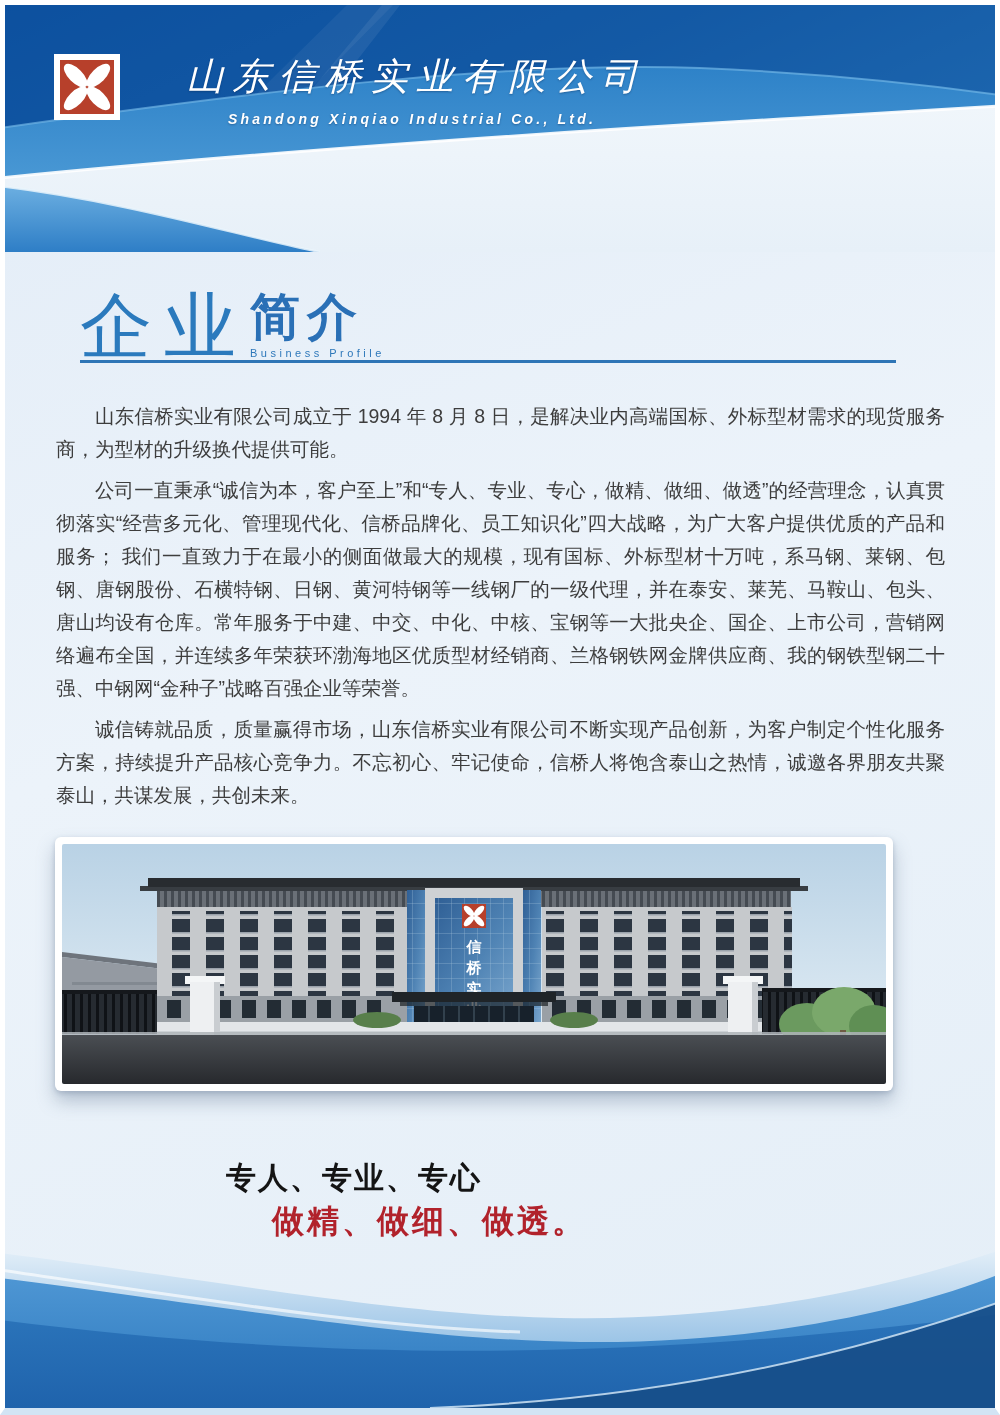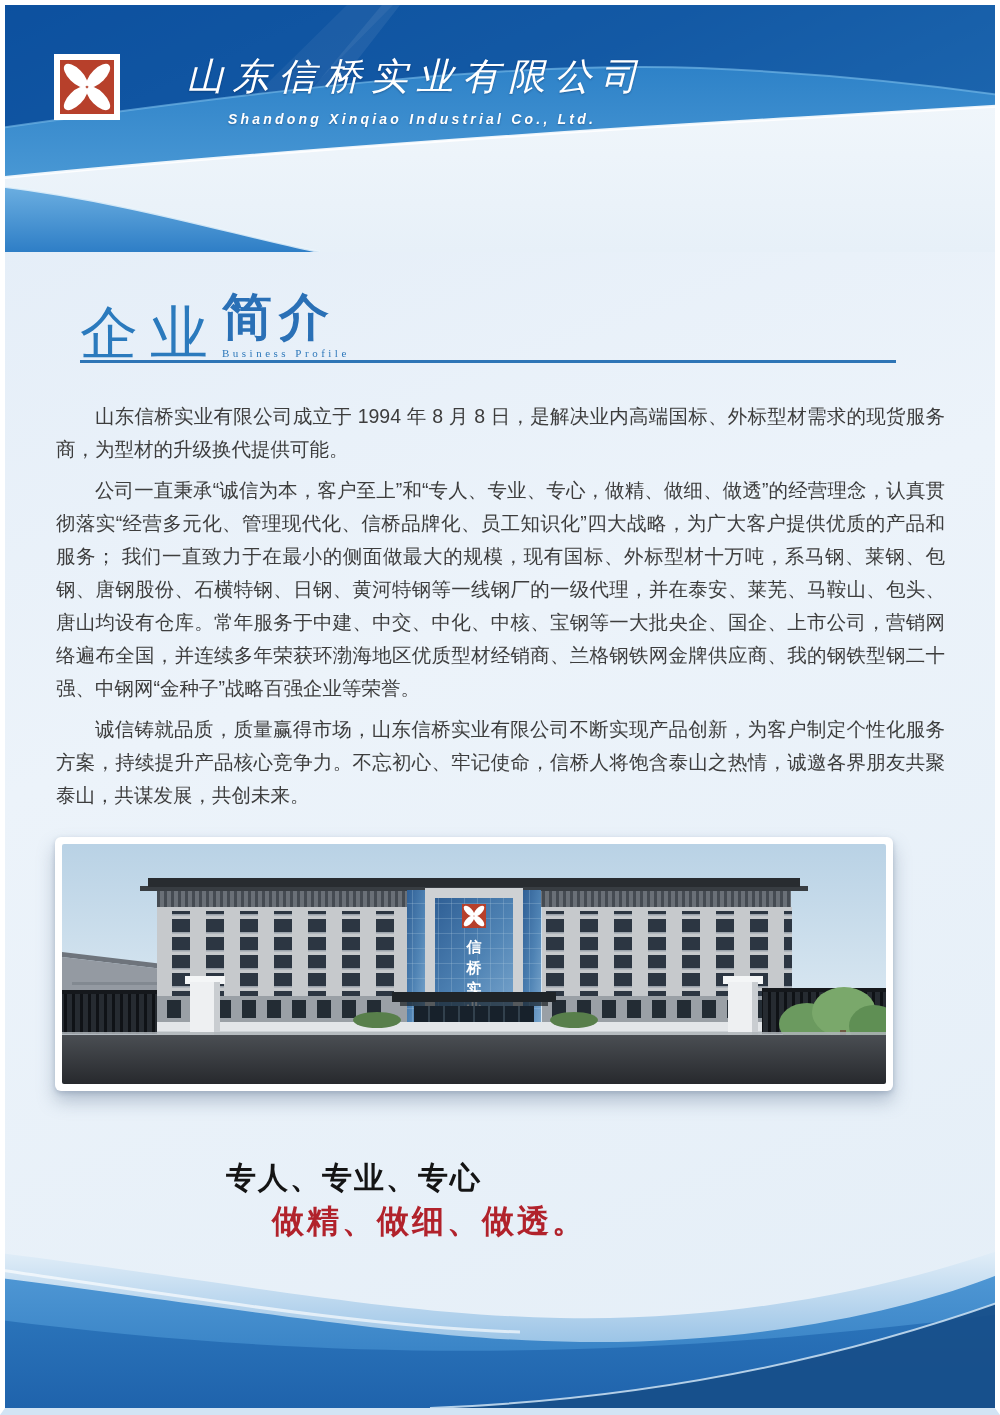--- a/index.html
+++ b/index.html
@@ -28,26 +28,26 @@
     font-size:37px;letter-spacing:9px;white-space:nowrap;text-indent:9px;
     text-shadow:0 1px 2px rgba(0,30,70,.35);
   }
   .company-name-en{
     margin-top:9px;font-size:14px;font-weight:bold;letter-spacing:3.2px;
     white-space:nowrap;text-shadow:0 1px 2px rgba(0,30,70,.35);
   }
   
   .title-block{position:absolute;left:80px;top:248px;display:flex;align-items:flex-end;z-index:6;}
   .title-cn-big{
-    font-size:58px;line-height:1.0;font-weight:200;color:#2b7abd;
+    font-size:72px;line-height:1.0;font-weight:200;color:#2b7abd;
     letter-spacing:12px;font-family:"Liberation Sans","DejaVu Sans",sans-serif;
   }
   .title-col{margin-left:2px;padding-bottom:3px;}
   .title-cn-sub{font-size:50px;line-height:1.0;font-weight:700;color:#2a70b6;letter-spacing:7px;margin-top:44px;}
-  .title-en{margin-top:5px;font-size:11px;letter-spacing:3.5px;color:#2e78ba;font-family:Liberation Serif, serif;}
+  .title-en{margin-top:5px;font-size:11px;letter-spacing:3.5px;color:#2e78ba;font-family:Liberation Sans, sans-serif;}
   .title-rule{position:absolute;left:80px;top:360px;width:816px;height:3px;background:#2e75b6;z-index:6;}
   
   .body-text{
     position:absolute;left:48px;top:392px;width:905px;z-index:6;
     font-size:19.5px;line-height:33px;color:#3d3d3d;text-align:justify;
   }
   .body-text p{margin:8px;text-indent:2em;}
   
   .photo-frame{
     position:absolute;left:55px;top:837px;width:824px;height:240px;z-index:6;

